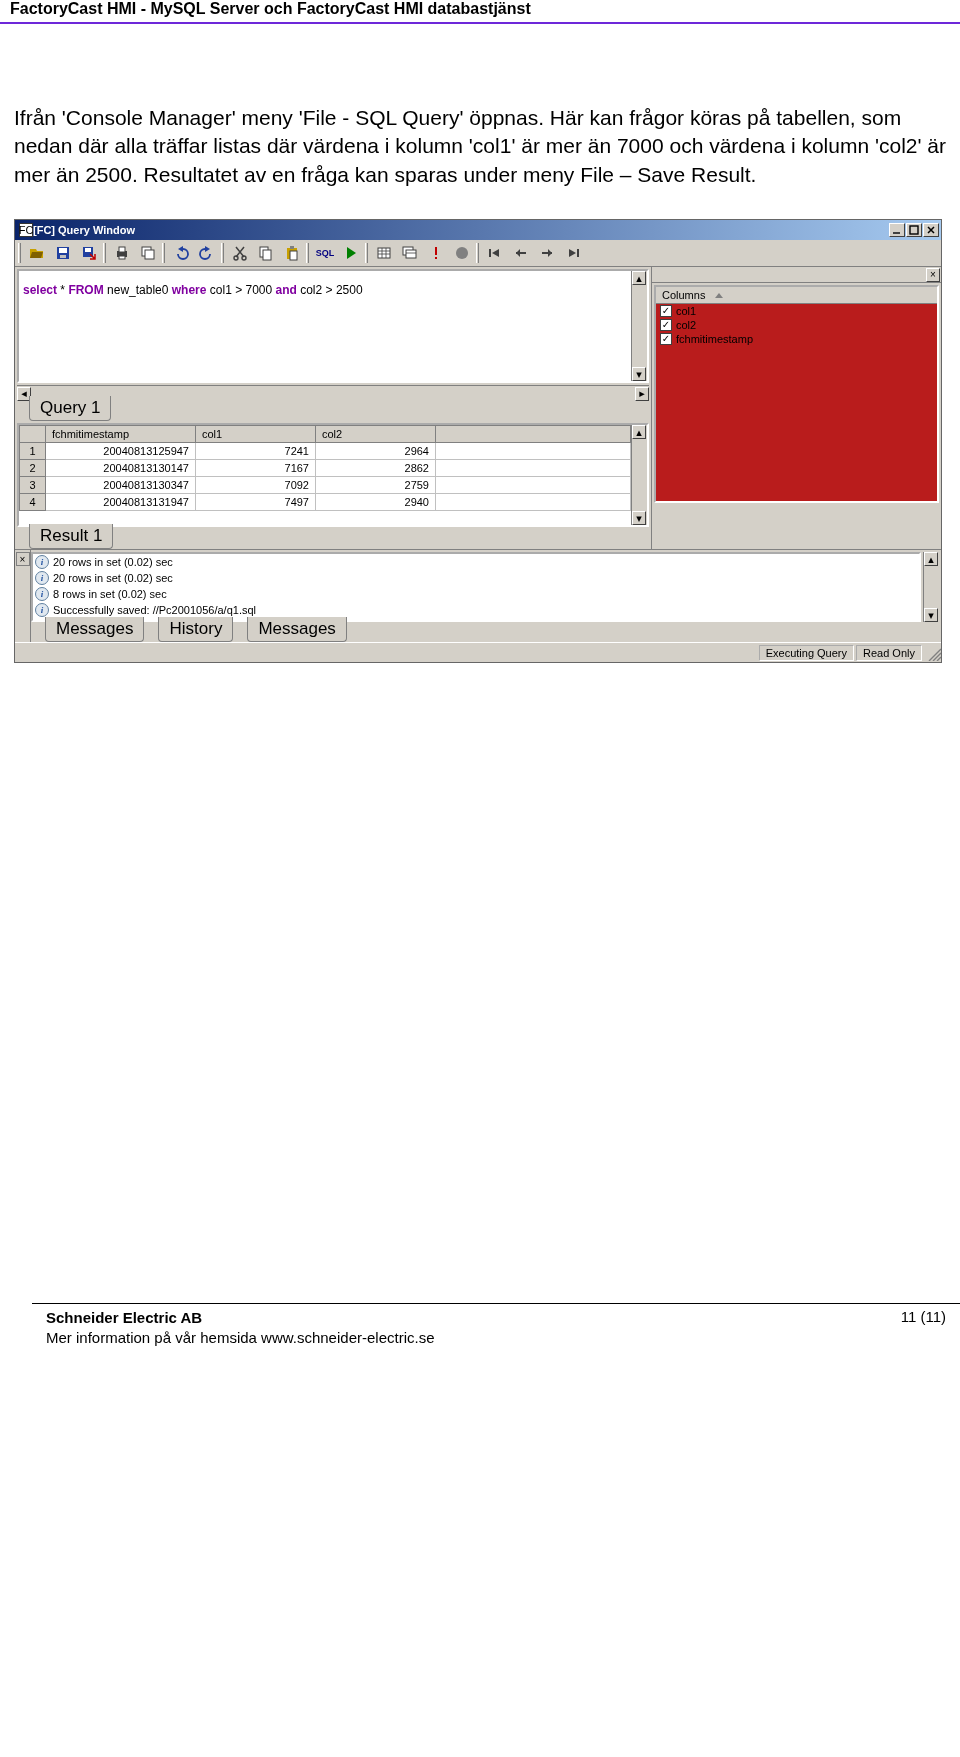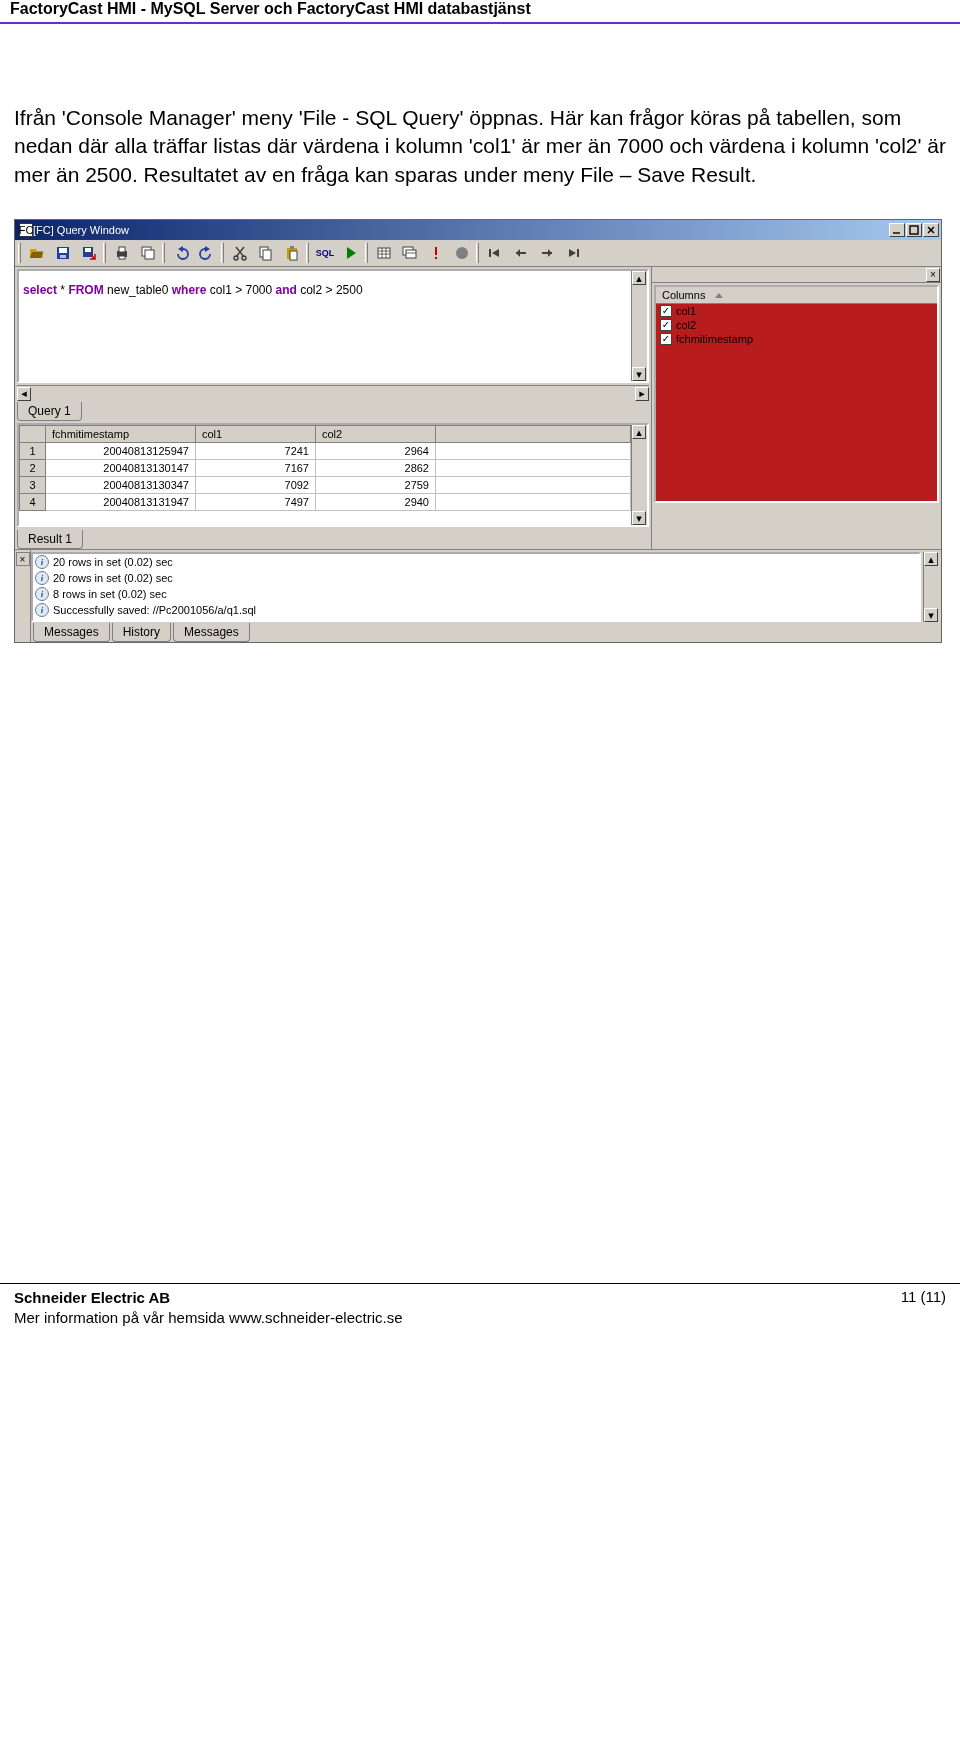--- a/index.html
+++ b/index.html
@@ -10,21 +10,21 @@
   .page-header-text { font-size: 16px; font-weight: bold; }
 
   .body-text { padding: 80px 14px 20px 14px; font-size: 21px; line-height: 1.35; }
 
   
   .app-window { margin: 10px 14px 0 14px; border: 1px solid #666; background: #d4d0c8; font-family: Tahoma, Verdana, sans-serif; font-size: 11px; color: #000; width: 928px; }
 
   
   .titlebar { display: flex; align-items: center; background: linear-gradient(to right,#0a246a,#a6caf0); color:#fff; height: 20px; padding: 0 2px 0 4px; }
   .titlebar .tb-icon { width: 14px; height: 14px; background:#fff; color:#000; font-size:11px; display:flex; align-items:center; justify-content:center; border:1px solid #333; }
-  .titlebar .tb-title { flex:1; font-weight:normal; font-size:11px; }
+  .titlebar .tb-title { flex:1; font-weight:bold; font-size:11px; }
   .titlebar .win-btns { display:flex; gap:1px; }
   .titlebar .win-btn { width:16px; height:14px; background:#d4d0c8; border:1px solid #fff; border-right-color:#404040; border-bottom-color:#404040; display:flex; align-items:center; justify-content:center; font-size:10px; font-family:Arial; }
   .titlebar .win-btn svg { width:10px; height:10px; }
 
   
   .menubar { display:flex; gap:0; background:#d4d0c8; padding:1px 4px; font-size:11px; border-bottom:1px solid #fff; }
   .menubar .menu-item { padding:2px 7px; }
   .menubar .menu-item .ul { text-decoration:underline; }
 
   
@@ -47,21 +47,21 @@
   .vscroll { width:16px; background:#d4d0c8; border-left:1px solid #808080; position:relative; }
   .vscroll .arrow { width:14px; height:14px; background:#d4d0c8; border:1px solid #fff; border-right-color:#404040; border-bottom-color:#404040; position:absolute; left:0; display:flex; align-items:center; justify-content:center; }
   .vscroll .arrow.up { top:0; }
   .vscroll .arrow.down { bottom:0; }
   .hscroll { height:16px; background:#d4d0c8; border-top:1px solid #808080; display:flex; align-items:center; }
   .hscroll .arrow { width:14px; height:14px; background:#d4d0c8; border:1px solid #fff; border-right-color:#404040; border-bottom-color:#404040; display:flex; align-items:center; justify-content:center; }
   .hscroll .spacer { flex:1; }
 
   
   .tab-strip { display:flex; align-items:flex-end; height:20px; padding:0 2px; }
-  .tab-strip.bottom-tabs .tab { border:1px solid #808080; border-top:none; border-bottom-left-radius:4px; border-bottom-right-radius:4px; background:#d4d0c8; padding:2px 10px; font-size:12px; margin-right:2px; }
+  .tab-strip.bottom-tabs .tab { border:1px solid #808080; border-top:none; border-bottom-left-radius:4px; border-bottom-right-radius:4px; background:#d4d0c8; padding:2px 10px; font-size:17px; margin-right:2px;margin-left:12px; }
 
   
   .editor-footer { display:flex; align-items:center; }
 
   
   .results-panel { border:2px inset #fff; background:#fff; margin:2px; }
   .grid { width:100%; border-collapse:collapse; font-size:11px; }
   .grid th { background:#d4d0c8; border:1px solid #808080; padding:2px 6px; font-weight:normal; text-align:left; }
   .grid th.rownum { width:26px; text-align:center; }
   .grid td { border:1px solid #c0c0c0; padding:2px 6px; text-align:right; }
@@ -86,21 +86,21 @@
   .col-item { display:flex; align-items:center; gap:4px; padding:1px 4px; font-size:11px; }
   .col-item .chk { width:12px; height:12px; border:1px solid #404040; background:#fff; display:flex; align-items:center; justify-content:center; font-size:10px; line-height:1; }
 
   
   .statusbar { display:flex; justify-content:flex-end; border-top:1px solid #fff; background:#d4d0c8; height:20px; align-items:center; font-size:11px; }
   .statusbar .cell { border:1px inset #fff; padding:1px 6px; margin:1px; }
   .statusbar .grip-corner { width:16px; height:16px; margin-left:2px; display:flex; align-items:flex-end; justify-content:flex-end; }
   .statusbar .grip-corner svg { width:14px; height:14px; }
 
   
-  .page-footer { position: relative; margin-top: 640px; border-top: 1px solid #000; padding: 4px 14px 8px 14px; display:flex; justify-content:space-between; font-size:15px; }
+  .page-footer { position: relative; margin-top: 640px; border-top: 1px solid #000; padding: 4px 14px 8px 14px; display:flex; justify-content:space-between; font-size:15px;margin-left:32px; }
   .page-footer .left { line-height:1.3; }
 
   
   .ic { fill:#404040; }
   .ic-blue { fill:#2040a0; }
   .ic-yellow { fill:#c8a000; }
   .ic-red { fill:#c00000; }
   .ic-green { fill:#008000; }
 </style>
 </head>
@@ -416,20 +416,29 @@
         </div>
       </div>
       <div class="tab-strip bottom-tabs">
         <span class="tab">Messages</span>
         <span class="tab">History</span>
         <span class="tab">Messages</span>
       </div>
     </div>
   </div>
 
+  <div class="statusbar">
+    <span class="cell">Executing Query</span>
+    <span class="cell">Read Only</span>
+    <span class="grip-corner">
+      <svg viewBox="0 0 14 14">
+          <path d="M2 14 L14 2 M6 14 L14 6 M10 14 L14 10" stroke="#808080" stroke-width="1.4"></path>
+        </svg>
+    </span>
+  </div>
 
 </div>
 
 <div class="page-footer">
   <div class="left">
     <div><b>Schneider Electric AB</b></div>
     <div>Mer information på vår hemsida www.schneider-electric.se</div>
   </div>
   <div>11 (11)</div>
 </div>

